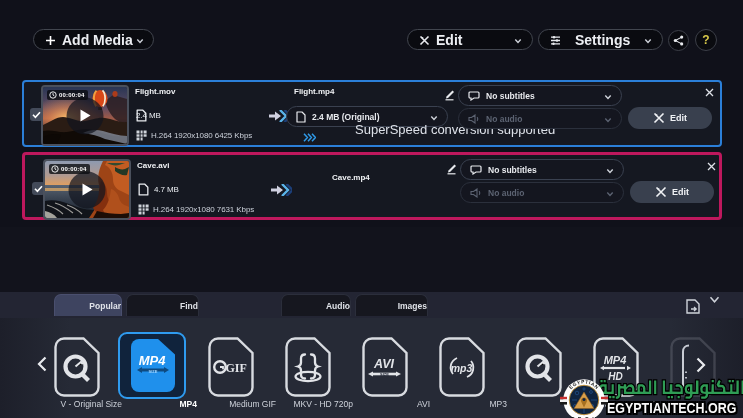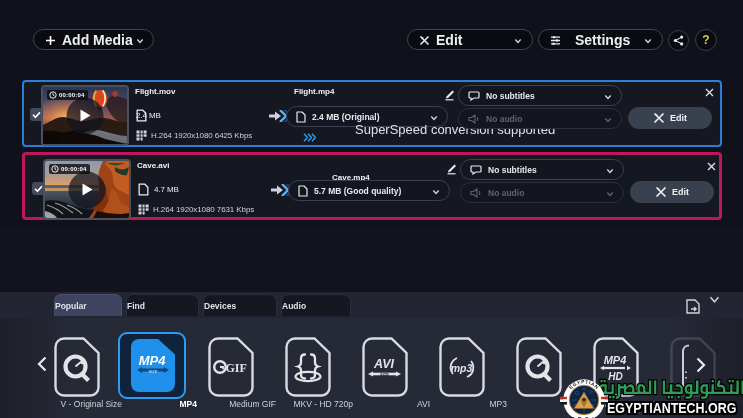--- a/index.html
+++ b/index.html
@@ -26,21 +26,21 @@
   .tbadge{position:absolute;left:4px;top:3px;display:flex;align-items:center;
           background:rgba(8,10,14,0.78);border-radius:2px;padding:1px 3px 1px 2px;}
   .tbadge span{font-size:6px;font-weight:bold;color:#fff;margin-left:2px;letter-spacing:0.2px;}
   .playov{position:absolute;left:50%;top:50%;transform:translate(-50%,-50%);
           width:37px;height:37px;border-radius:50%;background:rgba(18,21,30,0.72);
           display:flex;align-items:center;justify-content:center;}
   .cb{position:absolute;width:13px;height:13px;border-radius:3px;background:#434a59;
       display:flex;align-items:center;justify-content:center;}
   
   .tab{position:absolute;top:294px;height:22px;border-radius:7px 7px 0 0;
-       display:flex;align-items:center;justify-content:flex-start;
+       display:flex;align-items:center;justify-content:flex-end;
        background:#16171f;border:1px solid #2b2e3b;border-bottom:none;box-sizing:border-box;}
   .tab span{font-size:8.5px;font-weight:bold;color:#dfe2e8;}
   .tab.active{background:#3e4460;border-color:#4a4f6e;}
   .flabel{position:absolute;top:399px;font-size:8.5px;color:#ced2da;text-align:right;width:90px;transform:translateX(-50%);}
   .wm-en{position:absolute;font-weight:bold;color:#fafafa;white-space:nowrap;
          text-shadow:-2px -2px 0 #000,2px -2px 0 #000,-2px 2px 0 #000,2px 2px 0 #000,0 2px 0 #000,2px 0 0 #000,0 -2px 0 #000,-2px 0 0 #000;
          font-size:14px;transform:scaleX(0.89);transform-origin:left top;}
 </style>
 </head>
 <body>
@@ -284,29 +284,20 @@
       </svg>
     <span class="meta" style="left:128px;top:50px;">H.264 1920x1080 7631 Kbps</span>
 
     <svg class="abs" style="left:246px;top:29px;" width="21" height="12" viewBox="0 0 21 12">
       <path d="M0 4.5h6v-3L12 6 6 10.5v-3H0z" fill="#cfd0e0"></path>
       <path d="M11 0l6 6-6 6" stroke="#5ab4ea" stroke-width="2.4" fill="none"></path>
       <path d="M15.5 0l6 6-6 6" stroke="#1c3f7a" stroke-width="2.4" fill="none"></path>
     </svg>
 
     <span class="fname" style="left:271px;top:18px;margin-left:36px;">Cave.mp4</span>
-    <div class="rowpill" style="left:263px;top:25px;width:162px;">
-      <svg style="margin-left:9px;" width="10" height="12" viewBox="0 0 10 12">
-          <path d="M1 1h5l3 3v7H1z" stroke="#e8eaee" stroke-width="1.2" fill="none" stroke-linejoin="round"></path>
-        </svg>
-      <span class="ptxt" style="margin-left:6px;">5.7 MB (Good quality)</span>
-      <svg class="abs" style="right:9px;top:7px;" width="8" height="8" viewBox="0 0 8 8">
-          <path d="M1.3 2.5l2.7 3 2.7-3" stroke="#cfd3da" stroke-width="1.4" fill="none"></path>
-        </svg>
-    </div>
 
     <svg class="abs" style="left:420px;top:7px;" width="13" height="13" viewBox="0 0 13 13">
       <path d="M3.5 8.5l6-6 1.5 1.5-6 6-2 .5z" fill="#e8eaee"></path>
         <path d="M2.5 11.8h8" stroke="#e8eaee" stroke-width="1.2"></path>
       </svg>
 
     <div class="rowpill" style="left:435px;top:4px;width:164px;">
       <svg style="margin-left:9px;" width="12" height="10" viewBox="0 0 12 10">
           <path d="M2 1h8a1 1 0 011 1v4a1 1 0 01-1 1H6L3 9V7H2a1 1 0 01-1-1V2a1 1 0 011-1z" stroke="#e8eaee" stroke-width="1.2" fill="none"></path>
         </svg>
@@ -341,25 +332,25 @@
 
   <div class="abs" style="left:0;top:292px;width:743px;height:126px;background:#232533;"></div>
   <div class="abs" style="left:0;top:318px;width:743px;height:100px;background:linear-gradient(90deg,#1d1f2a 0px,#262a36 70px,#262a36 670px,#1d1f2a 743px);"></div>
 
   <div class="tab active" style="left:54px;width:68px;">
       <span>Popular</span>
     </div>
   <div class="tab" style="left:126px;width:73px;">
       <span>Find</span>
     </div>
-  <div class="tab" style="left:203px;width:74px;">
-      <span>Devices</span>
-    </div>
   <div class="tab" style="left:281px;width:70px;">
       <span>Audio</span>
+    </div>
+  <div class="tab" style="left:355px;width:73px;">
+      <span>Images</span>
     </div>
 
   <svg class="abs" style="left:685px;top:298px;" width="16" height="17" viewBox="0 0 16 17">
     <path d="M2 2h8l4 4v9H2z" stroke="#cfd3da" stroke-width="1.4" fill="none"></path>
     <path d="M6 11h5M9 9l2.2 2L9 13" stroke="#cfd3da" stroke-width="1.3" fill="none"></path>
     </svg>
   <svg class="abs" style="left:709px;top:296px;" width="11" height="8" viewBox="0 0 12 9">
       <path d="M1.5 1.5l4.5 5 4.5-5" stroke="#cfd3da" stroke-width="1.7" fill="none"></path>
     </svg>
 

